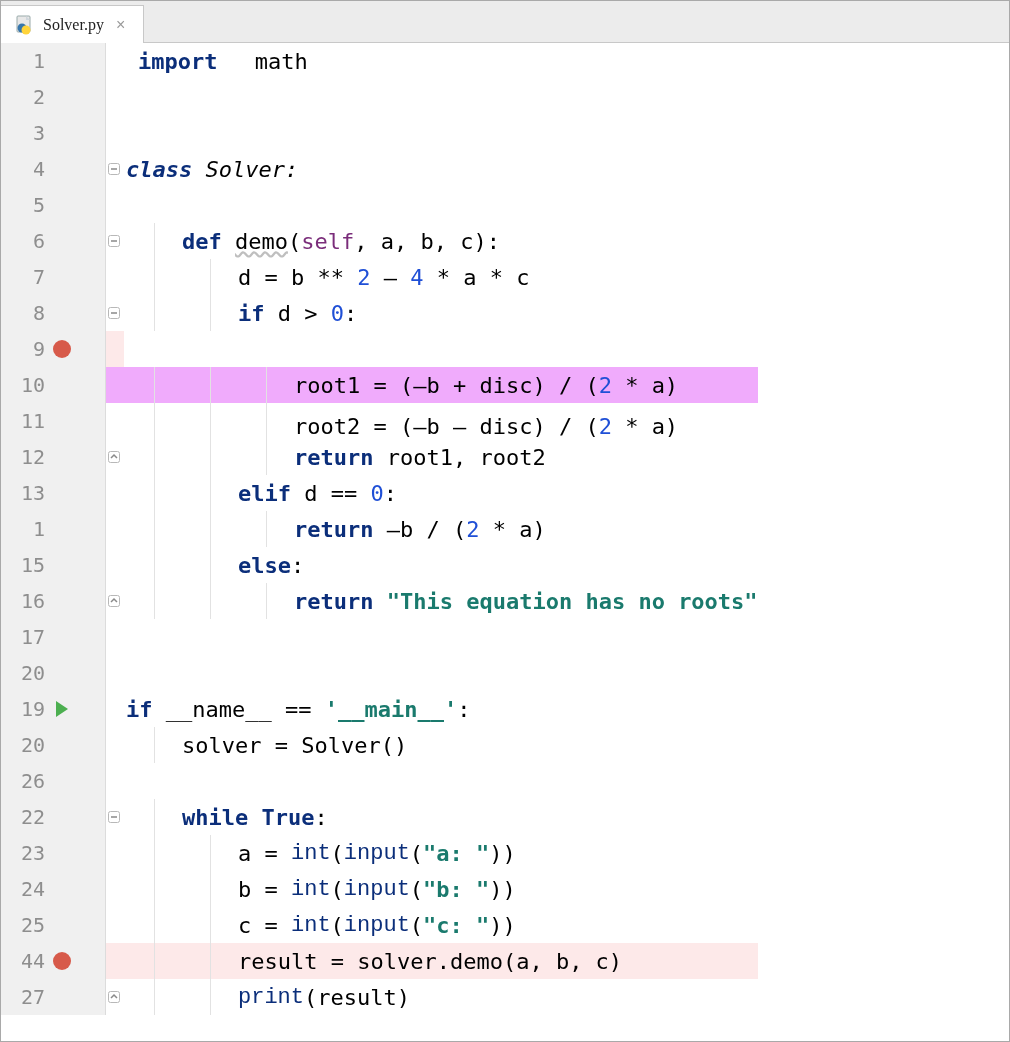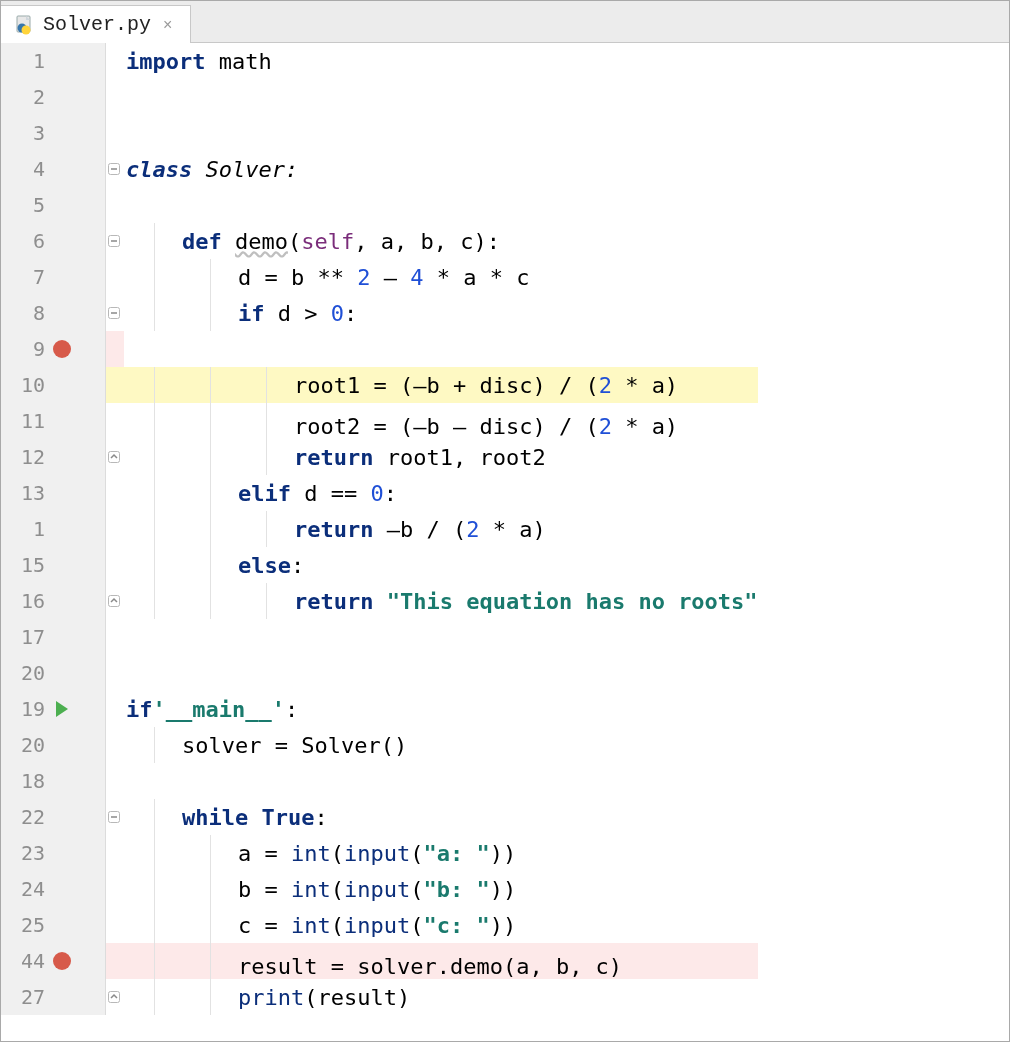--- a/index.html
+++ b/index.html
@@ -1,39 +1,39 @@
 <!DOCTYPE html>
 <html><head>
 <meta charset="utf-8">
 <style>
   * { margin: 0; padding: 0; box-sizing: border-box; }
   html, body { width: 1010px; height: 1042px; font-family: "Menlo", "Consolas", monospace; background: #fff; }
   .window { width: 100%; height: 100%; border: 1px solid #a9a9a9; display: flex; flex-direction: column; }
   .tabbar { height: 42px; background: #ececec; border-bottom: 1px solid #c8c8c8; display: flex; align-items: stretch; }
   .tab { display: flex; align-items: center; gap: 8px; padding: 0 14px; background: #fff; border-top: 1px solid #c8c8c8; border-right: 1px solid #c8c8c8; position: relative; top: 4px; height: 38px; }
   .tab .file-icon { width: 20px; height: 20px; position: relative; }
-  .tab .label { font-family: Liberation Mono, monospace; font-size: 20px; color: #222; }
+  .tab .label { font-family: Liberation Serif, serif; font-size: 16px; color: #222; }
   .tab .close { font-family: sans-serif; font-size: 16px; color: #9a9a9a; cursor: pointer; padding: 0 4px; }
   .editor { flex: 1; display: flex; overflow: hidden; background: #fff; }
   .linenum { width: 34px; text-align: right; font-size: 20px; color: #8e8e8e; font-family: "Menlo","Consolas",monospace; }
   .gutter-icon { width: 18px; height: 18px; display:flex; align-items:center; justify-content:center; }
   .breakpoint { width: 18px; height: 18px; border-radius: 50%; background: #d75a4a; }
   .run-tri { width:0; height:0; border-top:8px solid transparent; border-bottom:8px solid transparent; border-left:12px solid #4caf50; }
   .fold-col { width: 18px; flex-shrink: 0; position: relative; }
   .fold-handle { position:absolute; left:2px; top:50%; transform:translateY(-50%); width:12px; height:12px; }
   .fold-handle svg { width:12px; height:12px; display:block; }
   .code-text { flex:1; display:flex; align-items:center; font-size: 22px; white-space: pre; padding-left: 2px; }
   .hl-bp  .code-text, .hl-bp  .fold-col { background: #fde9e9; }
-  .hl-cur .code-text, .hl-cur .fold-col { background: #fef9c3; }
+  .hl-cur .code-text, .hl-cur .fold-col { background: #f0abfc; }
   
   .kw  { color: #0b2e7a; font-weight: 700; }
   .st  { color: #1a7a6d; font-weight: 700; }
   .nm  { color: #1f4fd6; }
   .slf { color: #7a2d7a; }
-  .bi  { color: #0b2e7a; }
+  .bi  { color: #0b2e7a; font-family: Liberation Mono, monospace; }
   .id  { color: #000; }
   .pn  { color: #000; }
   .typ { color: #0b2e7a; }
   .wavy { text-decoration: underline wavy #bfbfbf; text-decoration-skip-ink: none; }
   
   .guide { position:absolute; top:0; bottom:0; width:0; border-left:1px solid #e2e2e2; }
   .lines { display:flex; flex-direction:column; }
   .row-wrap { display:flex; height:36px; }
   .gutter-side { width:105px; background:#f0f0f0; border-right:1px solid #dcdcdc; flex-shrink:0; display:flex; align-items:center; padding-left:10px; gap:8px; }
 </style>
@@ -57,21 +57,21 @@
   </div>
 
   <div class="editor">
     <div class="lines" id="lines">
         <div class="row-wrap">
           <div class="gutter-side">
             <span class="linenum">1</span>
             <span class="gutter-icon"></span>
           </div>
           <div class="fold-col"></div>
-          <div class="code-text" style="position: relative;"><span style="display: inline-block; width: 0px;"></span><span class="kw">import</span><span class="pn"> </span><span class="id">math</span></div>
+          <div class="code-text" style="position: relative; gap: 12px;"><span style="display: inline-block; width: 0px;"></span><span class="kw">import</span><span class="pn"> </span><span class="id">math</span></div>
         </div>
         <div class="row-wrap">
           <div class="gutter-side">
             <span class="linenum">2</span>
             <span class="gutter-icon"></span>
           </div>
           <div class="fold-col"></div>
           <div class="code-text" style="position: relative;"><span style="display: inline-block; width: 0px;"></span></div>
         </div>
         <div class="row-wrap">
@@ -239,33 +239,33 @@
           <div class="code-text" style="position: relative;"><span style="display: inline-block; width: 0px;"></span></div>
         </div>
         <div class="row-wrap">
           <div class="gutter-side">
             <span class="linenum">19</span>
             <span class="gutter-icon">
               <span class="run-tri"></span>
             </span>
           </div>
           <div class="fold-col"></div>
-          <div class="code-text" style="position: relative;"><span style="display: inline-block; width: 0px;"></span><span class="kw">if</span><span class="st">'__main__'</span><span class="pn">:</span></div>
+          <div class="code-text" style="position: relative;"><span style="display: inline-block; width: 0px;"></span><span class="kw">if</span><span class="pn"> __name__ == </span><span class="st">'__main__'</span><span class="pn">:</span></div>
         </div>
         <div class="row-wrap">
           <div class="gutter-side">
             <span class="linenum">20</span>
             <span class="gutter-icon"></span>
           </div>
           <div class="fold-col"></div>
           <div class="code-text" style="position: relative;"><span class="guide" style="left: 30px;"></span><span style="display: inline-block; width: 56px;"></span><span class="id">solver = Solver()</span></div>
         </div>
         <div class="row-wrap">
           <div class="gutter-side">
-            <span class="linenum">18</span>
+            <span class="linenum">26</span>
             <span class="gutter-icon"></span>
           </div>
           <div class="fold-col"></div>
           <div class="code-text" style="position: relative;"><span style="display: inline-block; width: 0px;"></span></div>
         </div>
         <div class="row-wrap">
           <div class="gutter-side">
             <span class="linenum">22</span>
             <span class="gutter-icon"></span>
           </div>
@@ -304,21 +304,21 @@
           <div class="code-text" style="position: relative;"><span class="guide" style="left: 30px;"></span><span class="guide" style="left: 86px;"></span><span style="display: inline-block; width: 112px;"></span><span class="id">c = </span><span class="bi">int</span><span class="pn">(</span><span class="bi">input</span><span class="pn">(</span><span class="st">"c: "</span><span class="pn">))</span></div>
         </div>
         <div class="row-wrap hl-bp">
           <div class="gutter-side">
             <span class="linenum">44</span>
             <span class="gutter-icon">
               <span class="breakpoint"></span>
             </span>
           </div>
           <div class="fold-col"></div>
-          <div class="code-text" style="position: relative; align-items: flex-end;"><span class="guide" style="left: 30px;"></span><span class="guide" style="left: 86px;"></span><span style="display: inline-block; width: 112px;"></span><span class="id">result = solver.demo(a, b, c)</span></div>
+          <div class="code-text" style="position: relative;"><span class="guide" style="left: 30px;"></span><span class="guide" style="left: 86px;"></span><span style="display: inline-block; width: 112px;"></span><span class="id">result = solver.demo(a, b, c)</span></div>
         </div>
         <div class="row-wrap">
           <div class="gutter-side">
             <span class="linenum">27</span>
             <span class="gutter-icon"></span>
           </div>
           <div class="fold-col">
             <span class="fold-handle">
               <svg viewBox="0 0 12 12">
                 <rect x="0.5" y="0.5" width="11" height="11" rx="2" fill="#fff" stroke="#b8b8b8"></rect>

